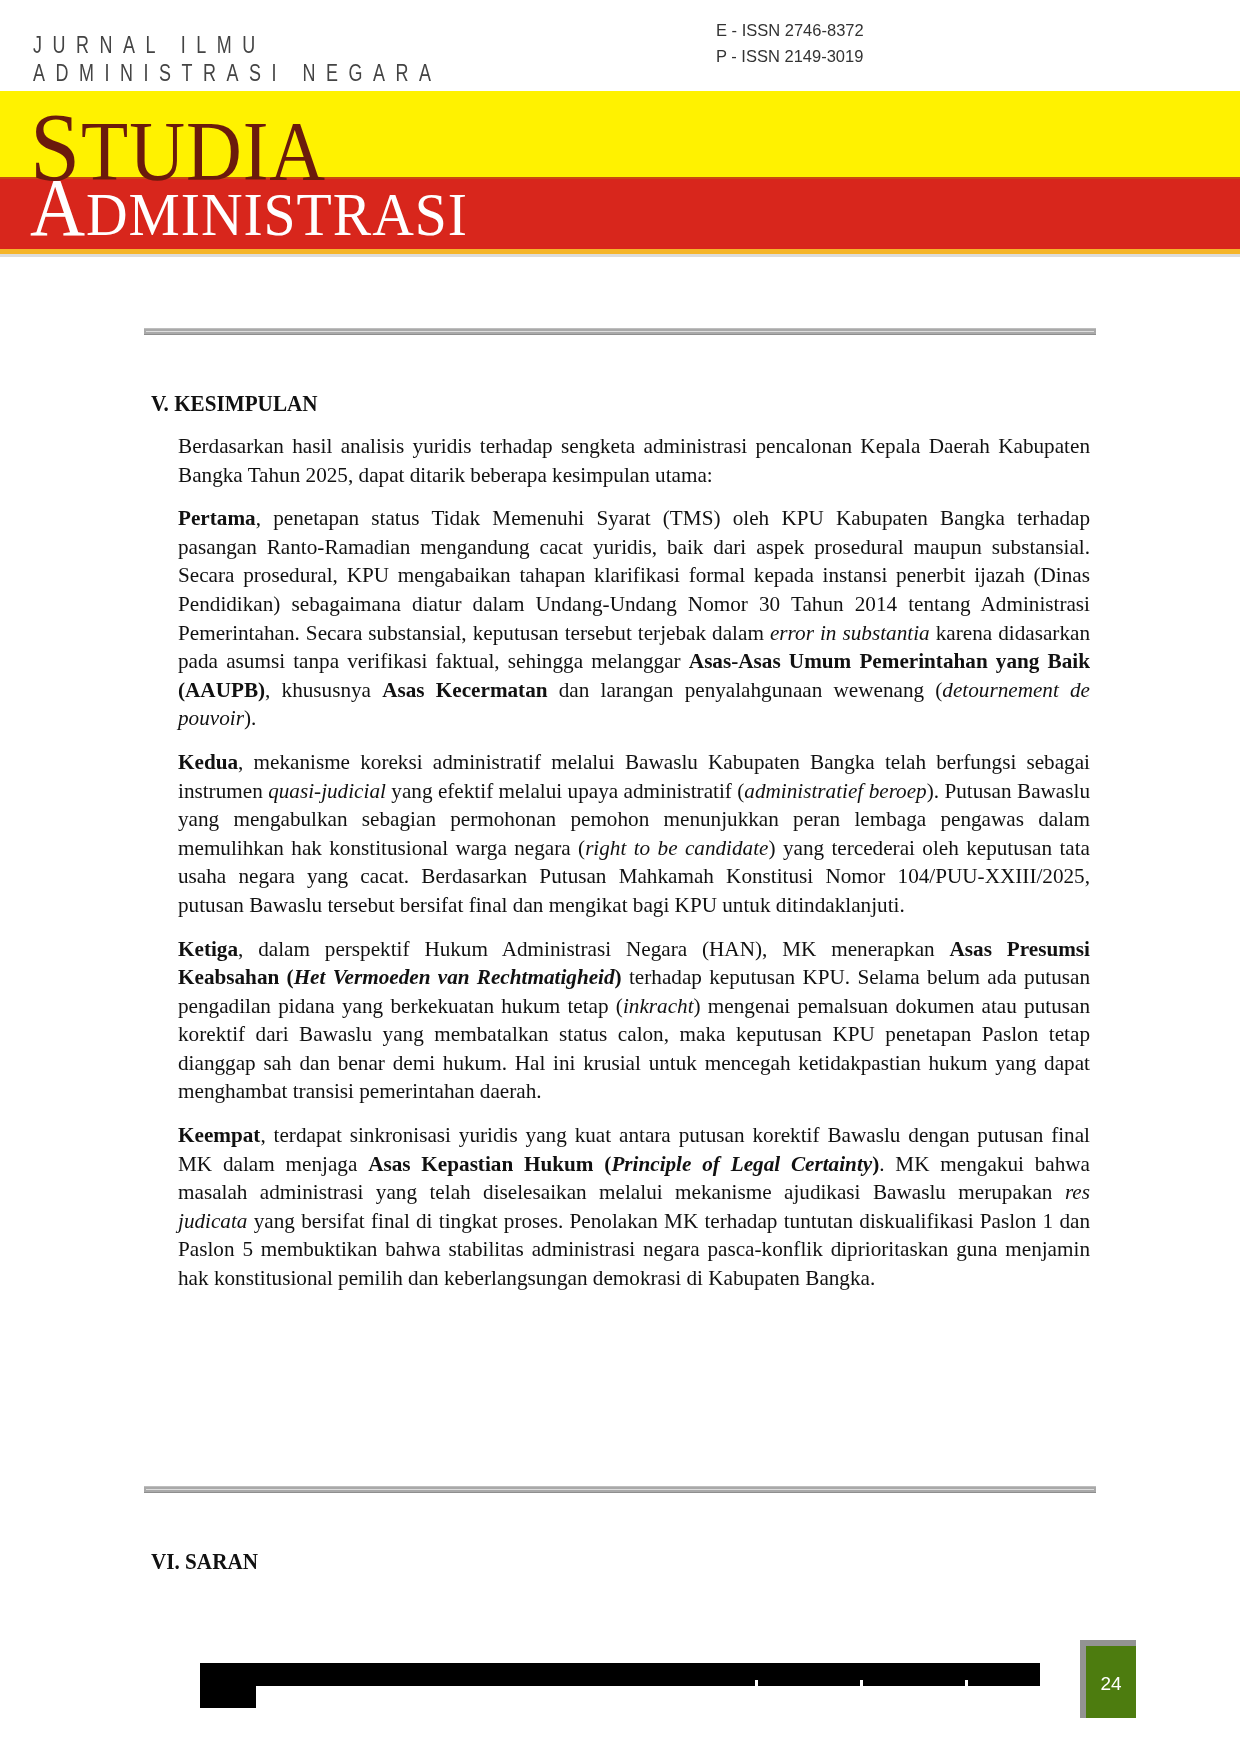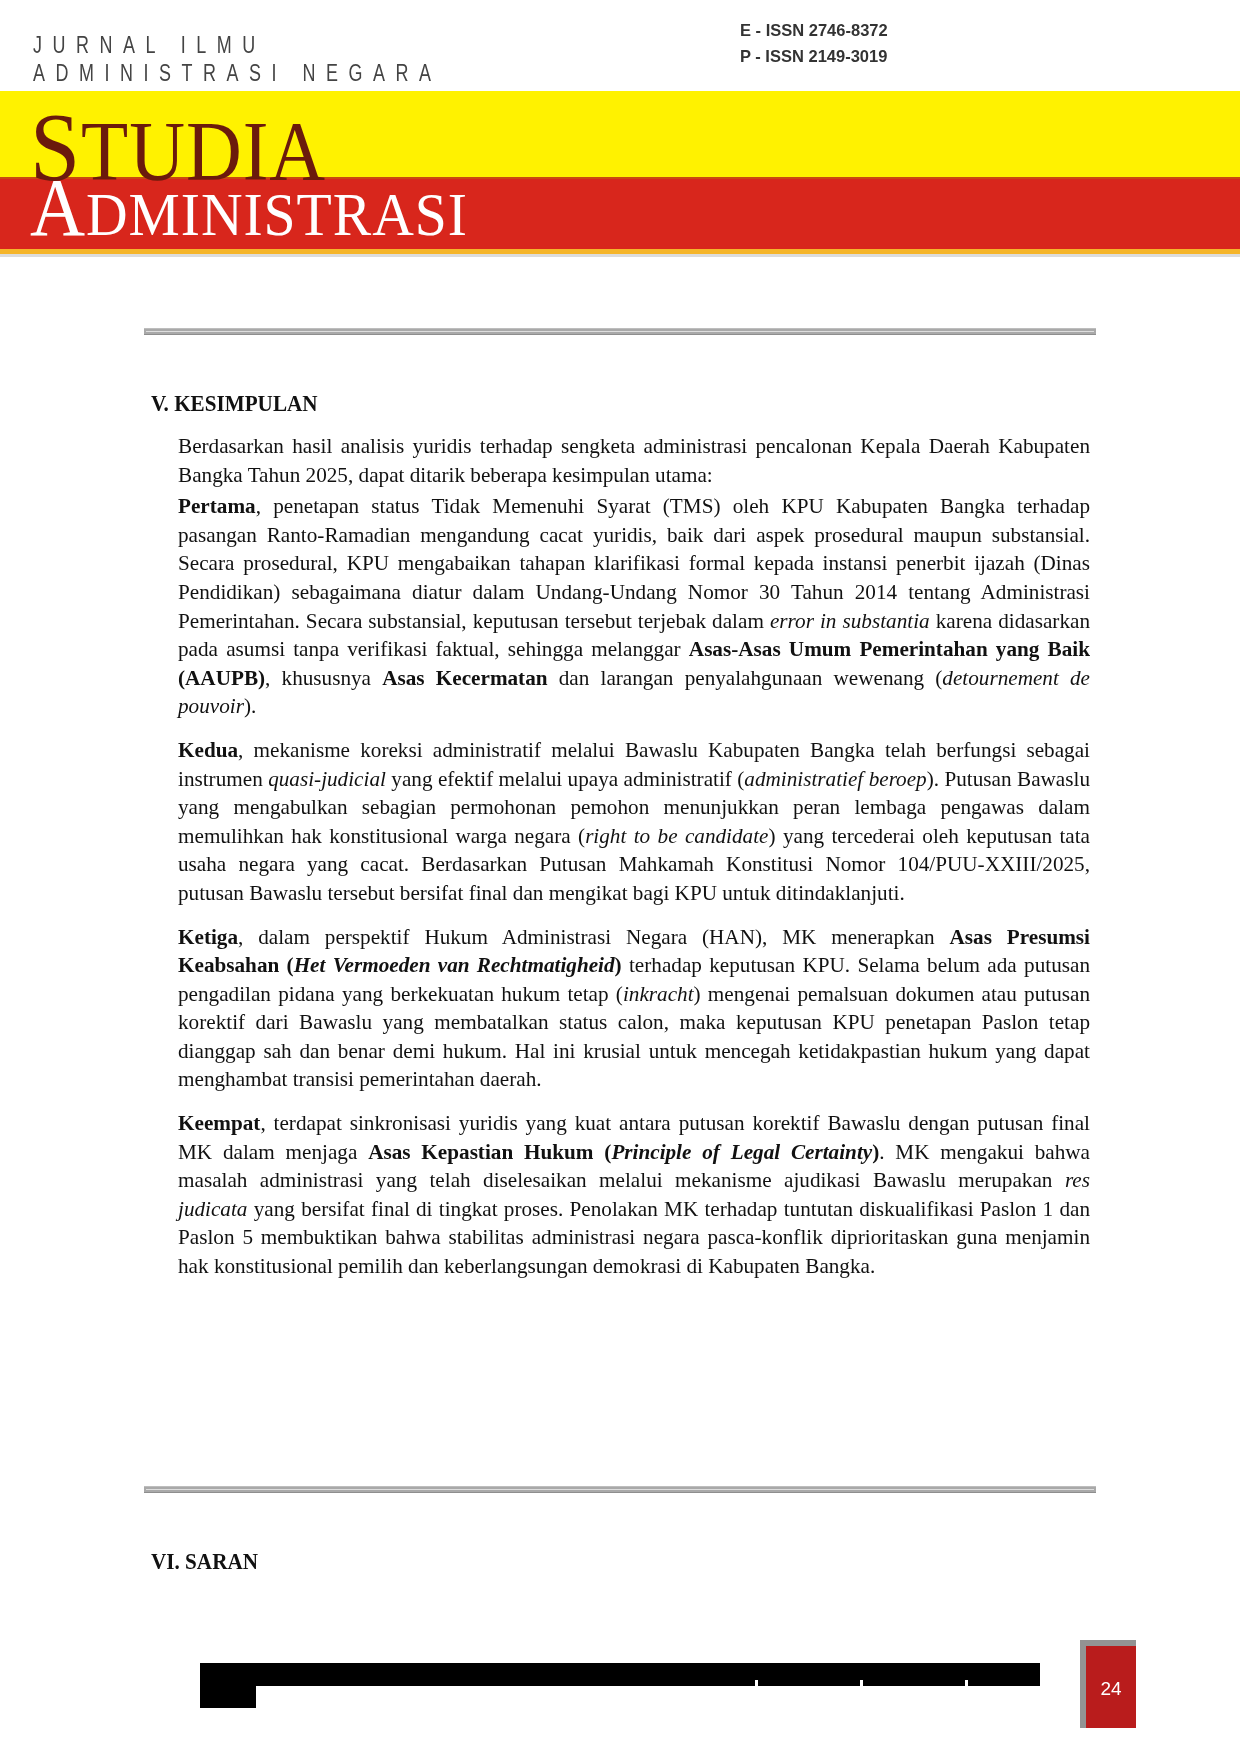--- a/index.html
+++ b/index.html
@@ -6,21 +6,21 @@
   body { width: 1240px; height: 1754px; position: relative; overflow: hidden;
          font-family: "Liberation Serif", "DejaVu Serif", serif; color: #111; }
 
   
   .hdr-small { position: absolute; left: 33px; font-family: "Liberation Sans", "DejaVu Sans", sans-serif;
                font-size: 23px; color: #444; letter-spacing: 13.5px; line-height: 1; transform: scaleX(0.78);
                transform-origin: left top; font-weight: normal; }
   .hdr-small.l1 { top: 34px; }
   .hdr-small.l2 { top: 62px; }
   .issn { position: absolute; left: 716px; font-family: "Liberation Sans", "DejaVu Sans", sans-serif;
-          font-weight: bold; font-size: 16.5px; color: #333; line-height: 1; margin-left: 24px; }
+          font-weight: normal; font-size: 16.5px; color: #333; line-height: 1; }
   .issn.e { top: 22px; }
   .issn.p { top: 48px; }
 
   .band-yellow { position: absolute; left: 0; top: 91px; width: 1240px; height: 86px; background: #fff200; }
   .band-red { position: absolute; left: 0; top: 177px; width: 1240px; height: 72px; background: #d8261c;
               border-top: 2px solid #c84a10; box-sizing: border-box; }
   .band-gold { position: absolute; left: 0; top: 249px; width: 1240px; height: 5px; background: #f5b52a; }
   .band-shadow { position: absolute; left: 0; top: 254px; width: 1240px; height: 3px; background: #dcdcdc; }
 
   .title-studia { position: absolute; left: 30px; top: 98px; font-family: "Liberation Serif", "DejaVu Serif", serif;
@@ -42,29 +42,29 @@
   
   .sec-heading { position: absolute; left: 151px; font-weight: bold; font-size: 23px; color: #111; margin: 0;
                  line-height: 1; transform: scaleX(0.92); transform-origin: left top; }
   .sec-heading.h5 { top: 392px; }
   .sec-heading.h6 { top: 1550px; }
 
   
   .body-col { position: absolute; left: 178px; width: 912px; top: 432px; font-size: 21.2px; line-height: 28.6px;
               text-align: justify; color: #111; }
   .body-col p { margin: 0 0 15px 0; }
-  .body-col p.intro { margin-bottom: 3px; }
+  .body-col p.intro { margin-bottom: 15px; }
   .body-col b { font-weight: bold; }
   .body-col i { font-style: italic; }
 
   
   .footer-bar { position: absolute; left: 200px; top: 1663px; width: 840px; height: 23px; background: #000; }
   .footer-bar-tab { position: absolute; left: 200px; top: 1685px; width: 56px; height: 23px; background: #000; }
   .footer-notch { position: absolute; top: 1680px; width: 3px; height: 6px; background: #fff; }
-  .page-badge { position: absolute; left: 1080px; top: 1640px; width: 56px; height: 88px; background: #b91c1c;
+  .page-badge { position: absolute; left: 1080px; top: 1640px; width: 56px; height: 78px; background: #4d7c0f;
                 border-left: 6px solid #939393; border-top: 6px solid #939393; box-sizing: border-box;
                 color: #fff; font-family: "Liberation Sans", "DejaVu Sans", sans-serif; font-size: 19px;
                 display: flex; align-items: center; justify-content: center; padding-top: 4px; }
 </style>
 </head>
 <body>
 
 <div class="hdr-small l1">JURNAL ILMU</div>
 <div class="hdr-small l2">ADMINISTRASI NEGARA</div>
 <div class="issn e">E - ISSN 2746-8372</div>

